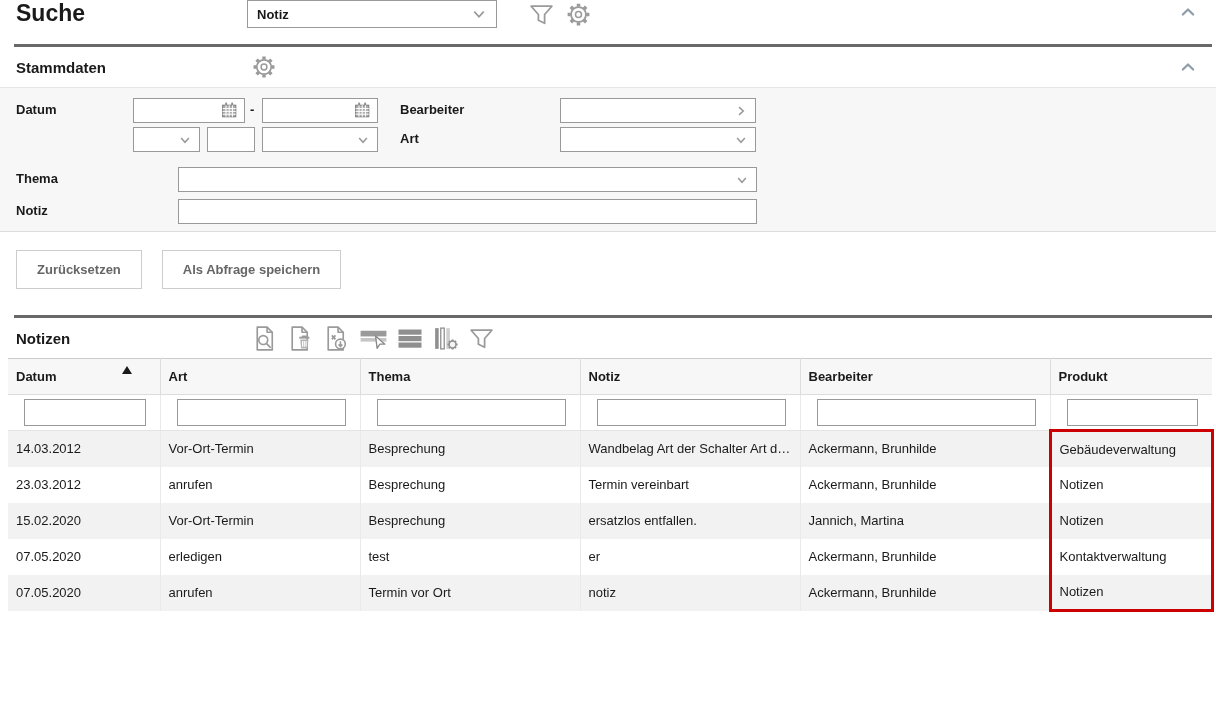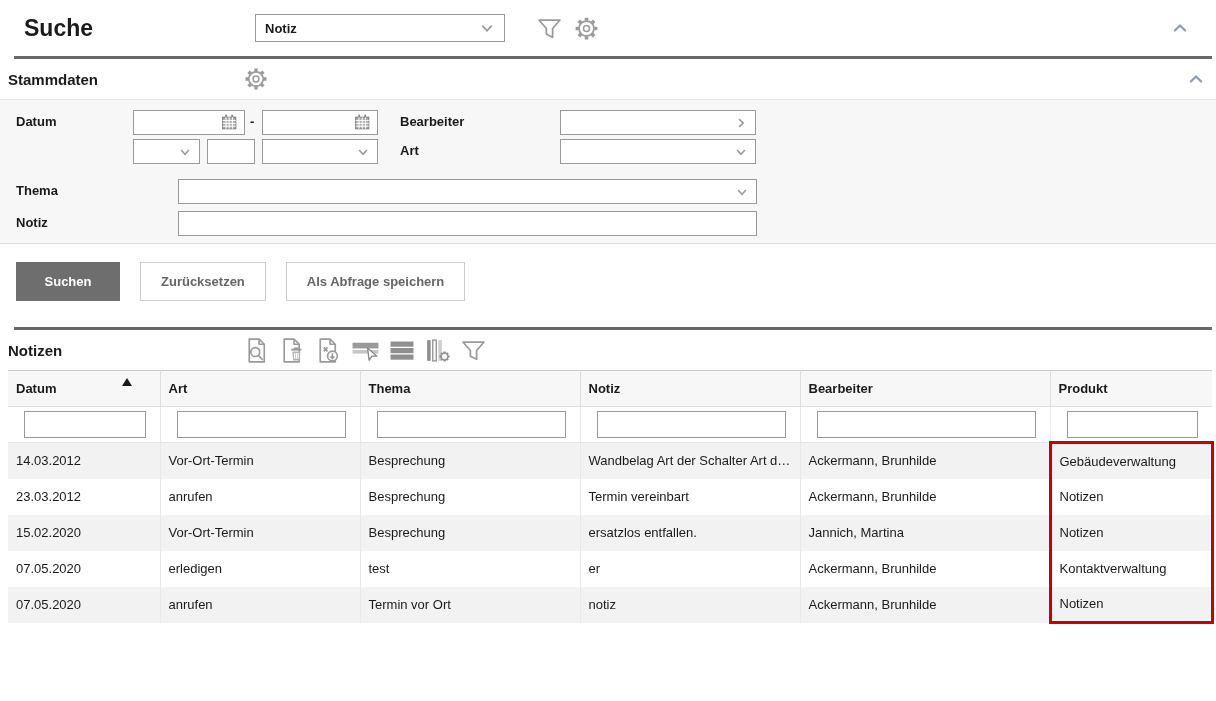--- a/index.html
+++ b/index.html
@@ -9,30 +9,30 @@
     --primary:#6e6e6e;
   }
   *{box-sizing:border-box;}
   html,body{margin:0;padding:0;}
   body{
     width:1216px;height:701px;overflow:hidden;background:#fff;position:relative;
     font-family:"Liberation Sans","DejaVu Sans",sans-serif;font-size:13px;color:#1a1a1a;
   }
   svg{display:block;}
   
-  .page-header{height:56px;display:flex;align-items:center;padding:0 24px;}
+  .page-header{height:44px;display:flex;padding:0 16px;}
   .page-title{font-size:23px;font-weight:bold;width:231px;}
   .entity-dropdown{width:250px;height:28px;border:1px solid var(--border);background:#fff;
     display:flex;align-items:center;justify-content:space-between;padding:0 6px 0 9px;font-weight:bold;cursor:pointer;}
   .hdr-icon{margin-left:8px;}
   .hdr-icon.first{margin-left:30px;}
   .collapse-btn{margin-left:auto;cursor:pointer;}
   .divider-dark{height:3px;background:#686868;margin:0 4px 0 14px;}
   
-  .section-header{height:40px;display:flex;align-items:center;padding:0 8px;}
+  .section-header{height:40px;display:flex;align-items:center;padding:0 16px;}
   .section-title{font-size:15px;font-weight:bold;width:234px;}
   
   .form-panel{position:relative;height:145px;background:#f7f7f7;border-top:1px solid #e6e6e6;border-bottom:1px solid #ddd;}
   .form-panel .lbl{position:absolute;font-weight:bold;}
   .fld{position:absolute;height:25px;border:1px solid var(--border);background:#fff;
     display:flex;align-items:center;justify-content:flex-end;padding:0 5px;cursor:text;}
   .fld input{border:none;outline:none;flex:1;min-width:0;height:100%;font:inherit;background:transparent;}
   .fld.select{cursor:pointer;}
   
   .button-row{display:flex;gap:20px;margin:18px 16px 0 16px;}
@@ -203,21 +203,20 @@
       </span>
   </div>
 
   <span class="lbl" style="left:16px;top:115px">Notiz</span>
   <div class="fld" style="left:178px;top:111px;width:579px">
     <input style="">
   </div>
 </div>
 
 <div class="button-row">
-  <button class="btn primary">Suchen</button>
   <button class="btn">Zurücksetzen</button>
   <button class="btn">Als Abfrage speichern</button>
 </div>
 
 <div class="after-buttons"></div>
 <div class="divider-dark"></div>
 
 <div class="section-header">
   <div class="section-title">Notizen</div>
   <div class="toolbar-icons">

